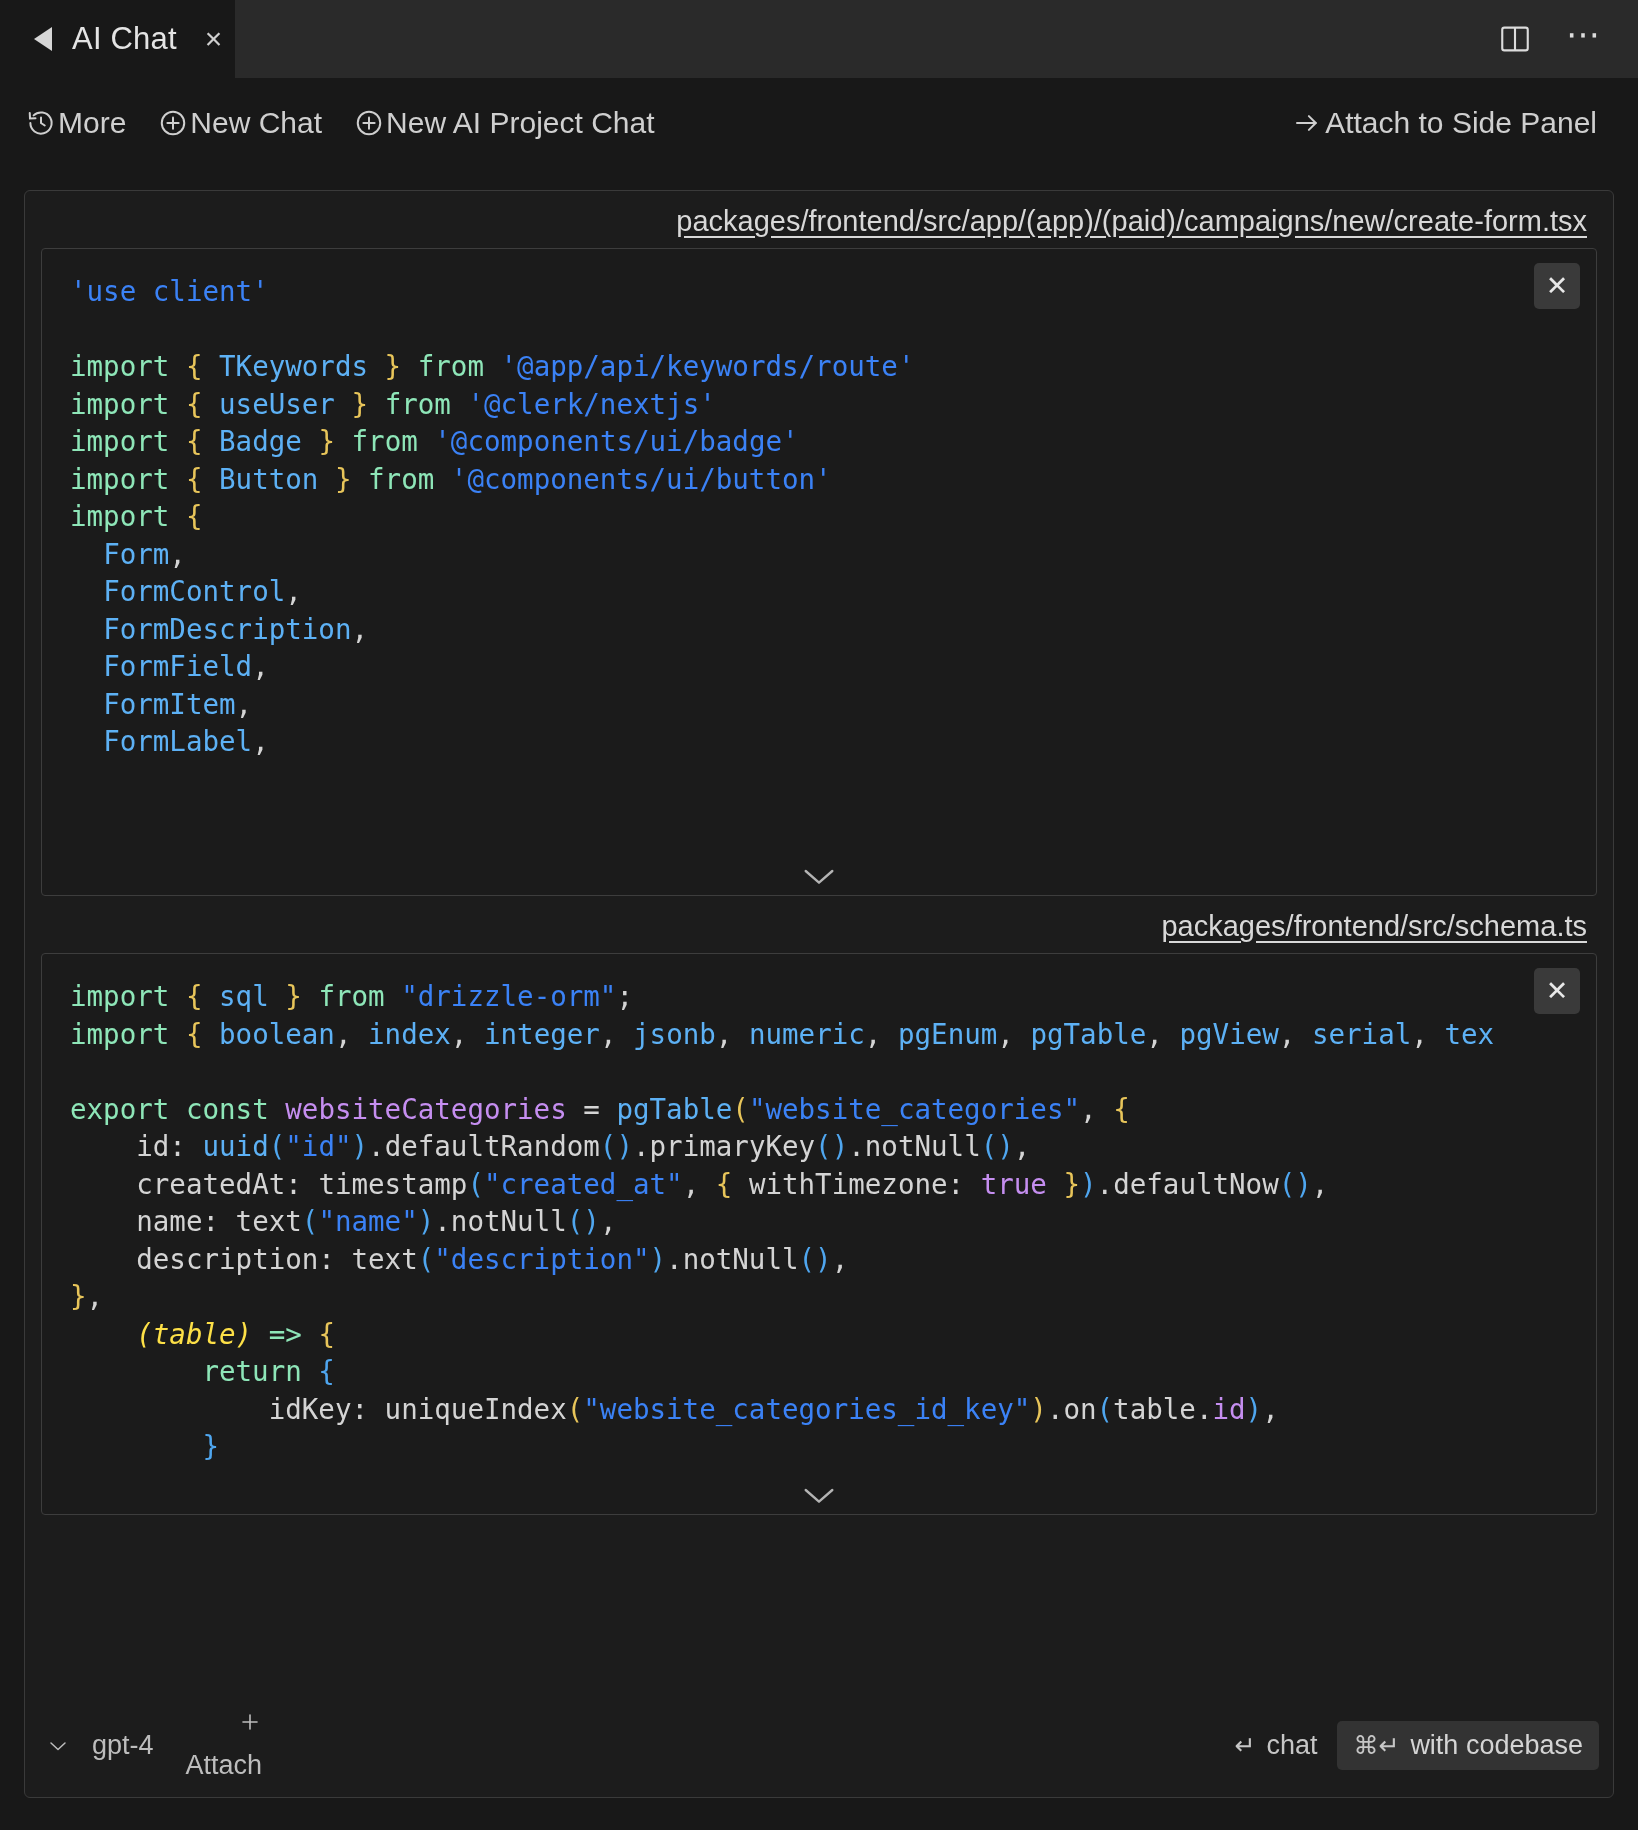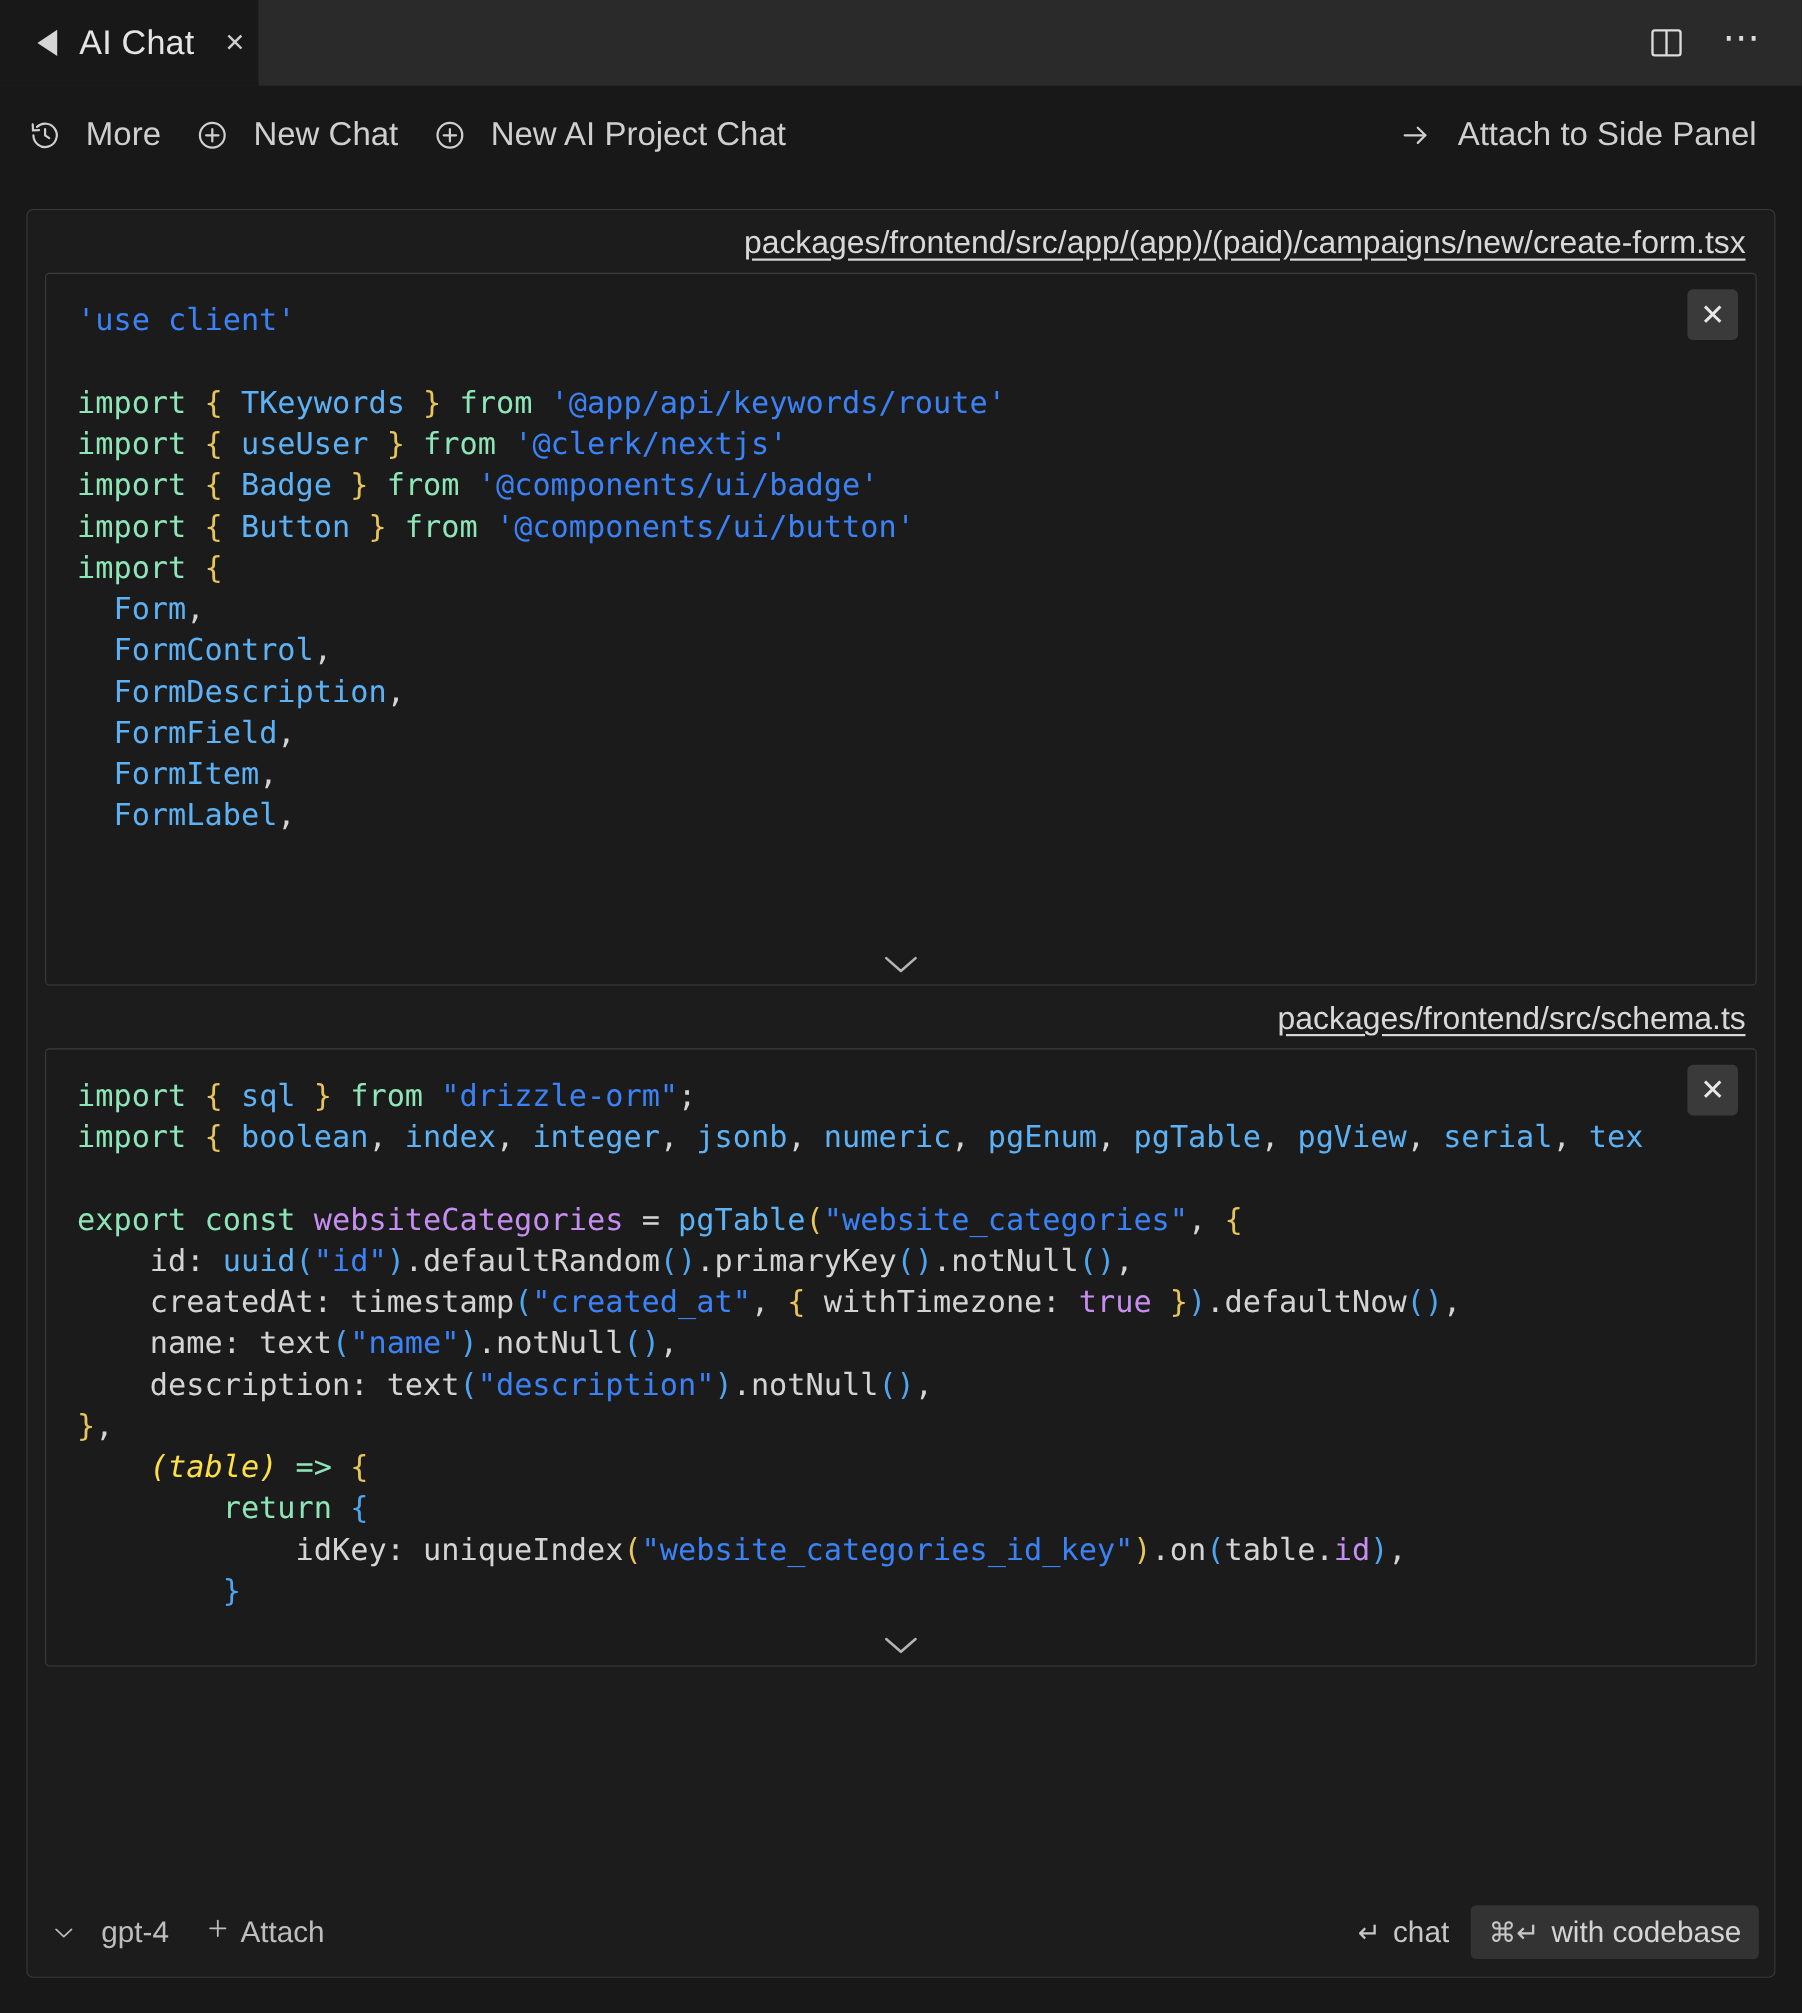--- a/index.html
+++ b/index.html
@@ -74,21 +74,21 @@
   .actionrow {
     height: 90px;
     display: flex;
     align-items: center;
     padding: 0 30px 0 26px;
     background: #181818;
   }
   .action {
     display: flex;
     align-items: center;
-    gap: 22px;
+    gap: 2px;
     color: #cfcfcf;
     font-size: 30px;
     margin-right: 32px;
     cursor: pointer;
     white-space: nowrap;
   }
   .action:last-child { margin-right: 0; }
   .action svg { flex: none; display: block; }
   .actionrow-spacer { flex: 1; }
 
@@ -208,20 +208,21 @@
     cursor: pointer;
   }
   .attach-btn {
     display: flex;
     align-items: flex-end;
     gap: 9px;
     color: #bdbdbd;
     font-size: 27px;
     margin-left: 22px;
     cursor: pointer;
+    flex-direction: column;
   }
   .composer-spacer { flex: 1; }
   .send-hint {
     display: flex;
     align-items: center;
     gap: 11px;
     color: #c6c6c6;
     font-size: 27px;
     cursor: pointer;
     padding: 6px 10px;

